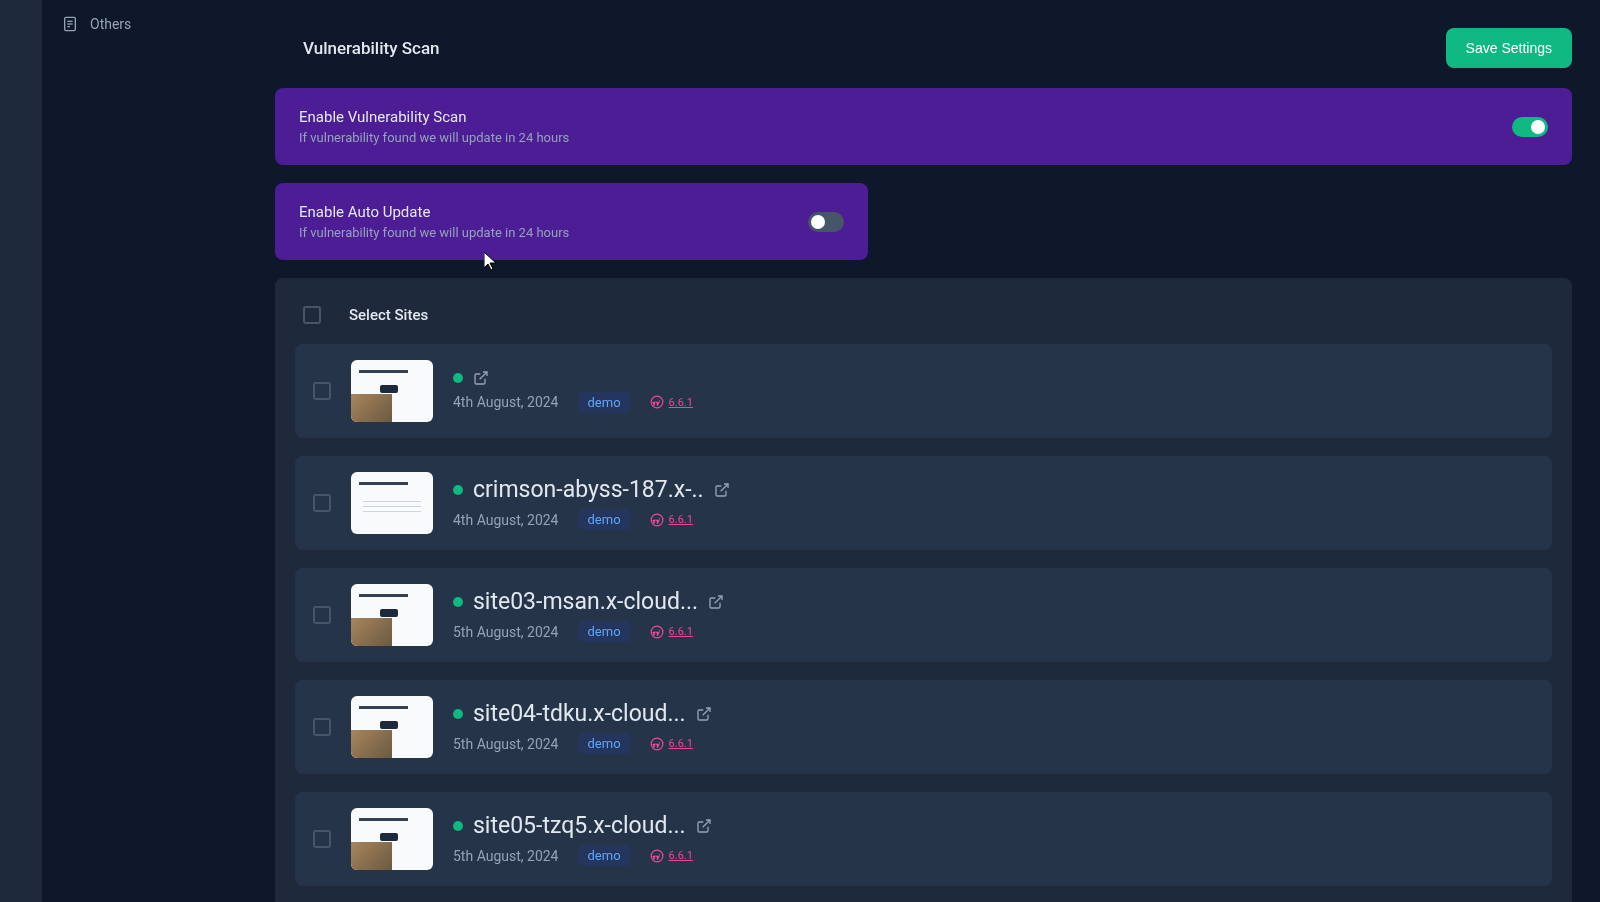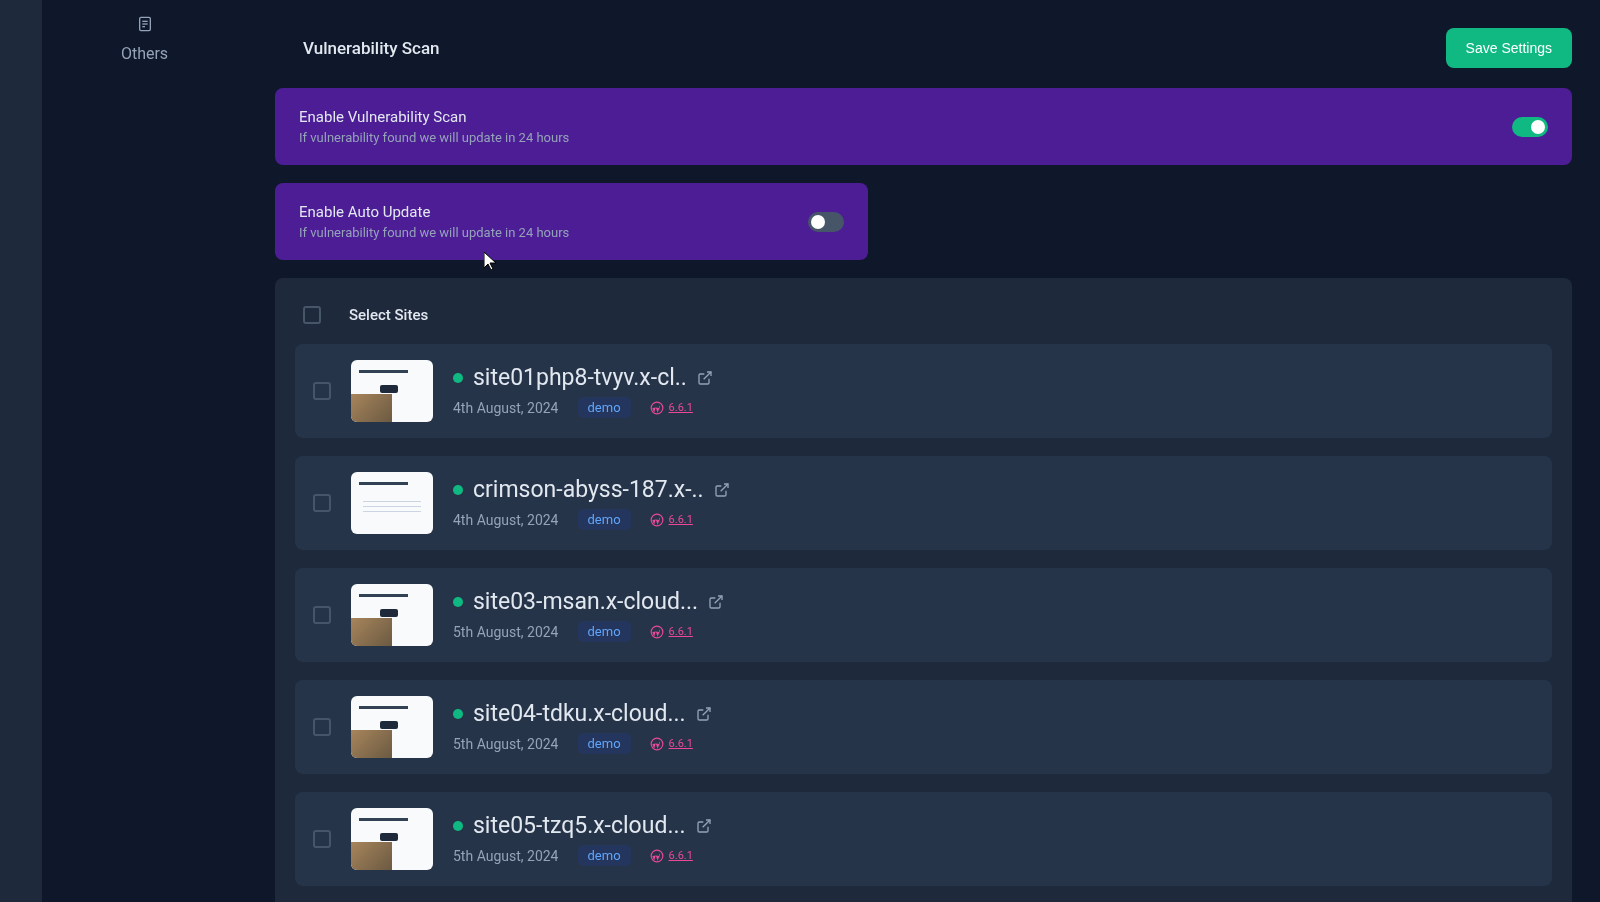--- a/index.html
+++ b/index.html
@@ -22,23 +22,22 @@
       background: #0f172a;
       height: 100%;
       padding-top: 8px;
     }
     .sidebar-item {
       display: flex;
       align-items: center;
       gap: 12px;
       padding: 8px 20px;
       color: #94a3b8;
-      font-size: 16px;
+      font-size: 14px;
       cursor: pointer;
-      flex-direction: column;
     }
     .sidebar-item svg { width: 16px; height: 16px; flex-shrink: 0; }
     .main {
       flex: 1;
       padding: 16px 28px 0 28px;
       overflow: hidden;
     }
     .page-header {
       display: flex;
       justify-content: space-between;
@@ -265,21 +264,20 @@
     <div id="sites-list">
         <div class="site-row">
           <div class="checkbox"></div>
           <div class="site-thumb">
             <div class="bar"></div>
             <div class="dot"></div>
           </div>
           <div class="site-info">
             <div class="site-name-row">
               <span class="status-dot"></span>
-              <span class="site-name">site01php8-tvyv.x-cl..</span>
               <svg class="ext-icon" viewBox="0 0 24 24" fill="none" stroke="currentColor" stroke-width="2">
                 <path d="M18 13v6a2 2 0 0 1-2 2H5a2 2 0 0 1-2-2V8a2 2 0 0 1 2-2h6"></path>
                 <polyline points="15 3 21 3 21 9"></polyline>
                 <line x1="10" y1="14" x2="21" y2="3"></line>
               </svg>
             </div>
             <div class="site-meta">
               <span class="site-date">4th August, 2024</span>
               <span class="badge">demo</span>
               <span class="wp-ver">

